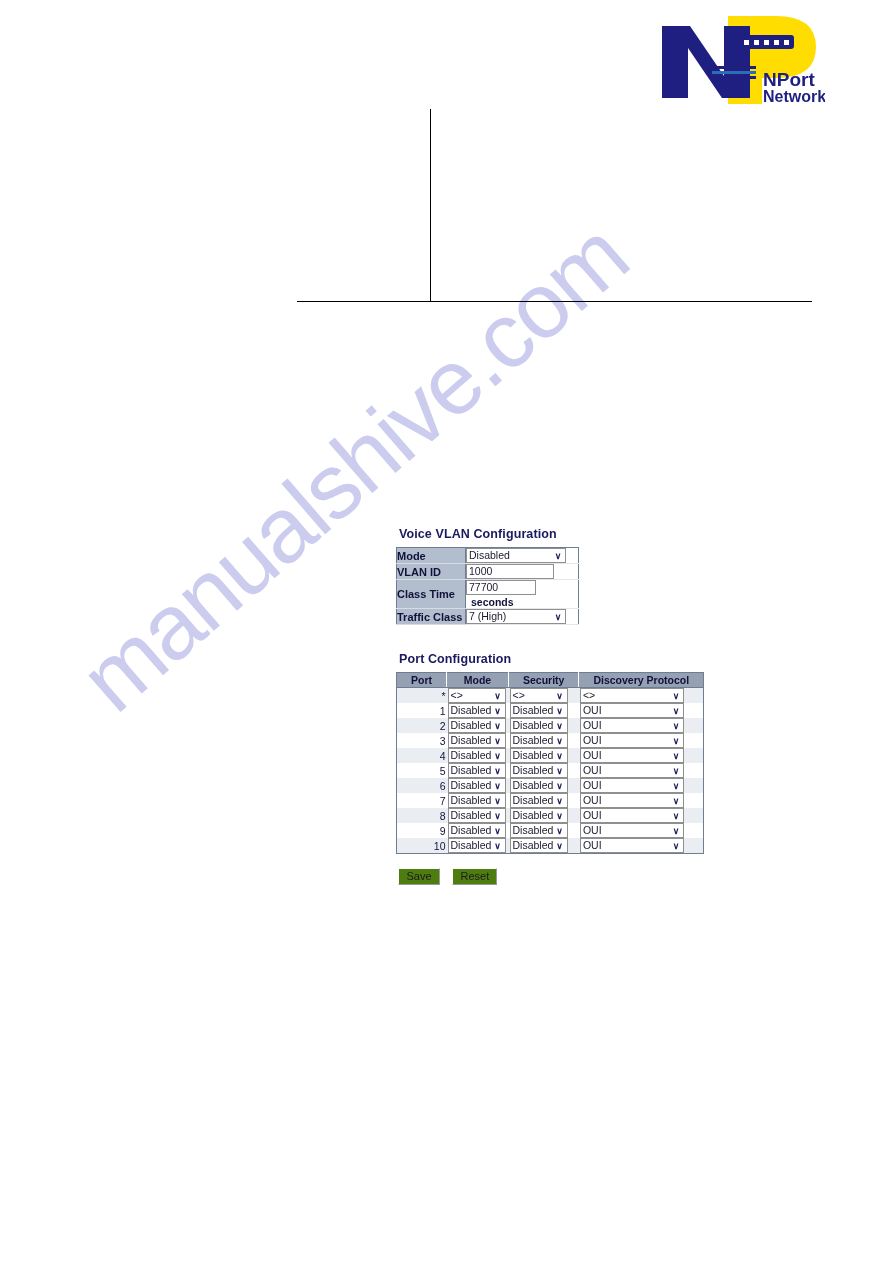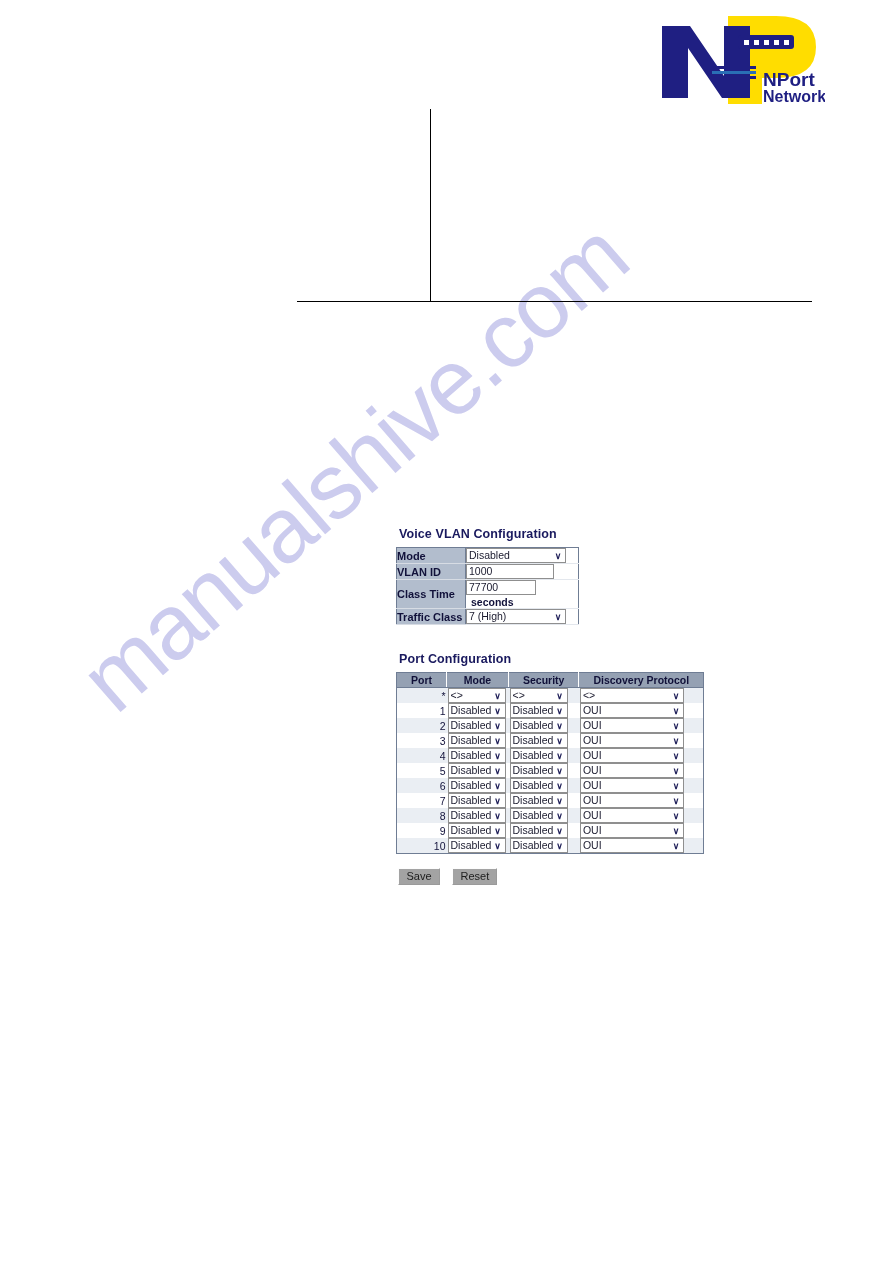--- a/index.html
+++ b/index.html
@@ -215,21 +215,21 @@
   .btn {
     display: inline-block;
     box-sizing: border-box;
     min-width: 42px;
     height: 17px;
     line-height: 15px;
     text-align: center;
     font-size: 11px;
     font-family: "Liberation Sans", sans-serif;
     color: #1d1d1d;
-    background: #a3a3a3;
+    background: #4d7c0f;
     border: 1px solid #9a9a9a;
     border-top-color: #fdfdfd;
     border-left-color: #fdfdfd;
     padding: 0 7px;
     margin-right: 8px;
     cursor: default;
   }
 </style>
 </head>
 <body>

